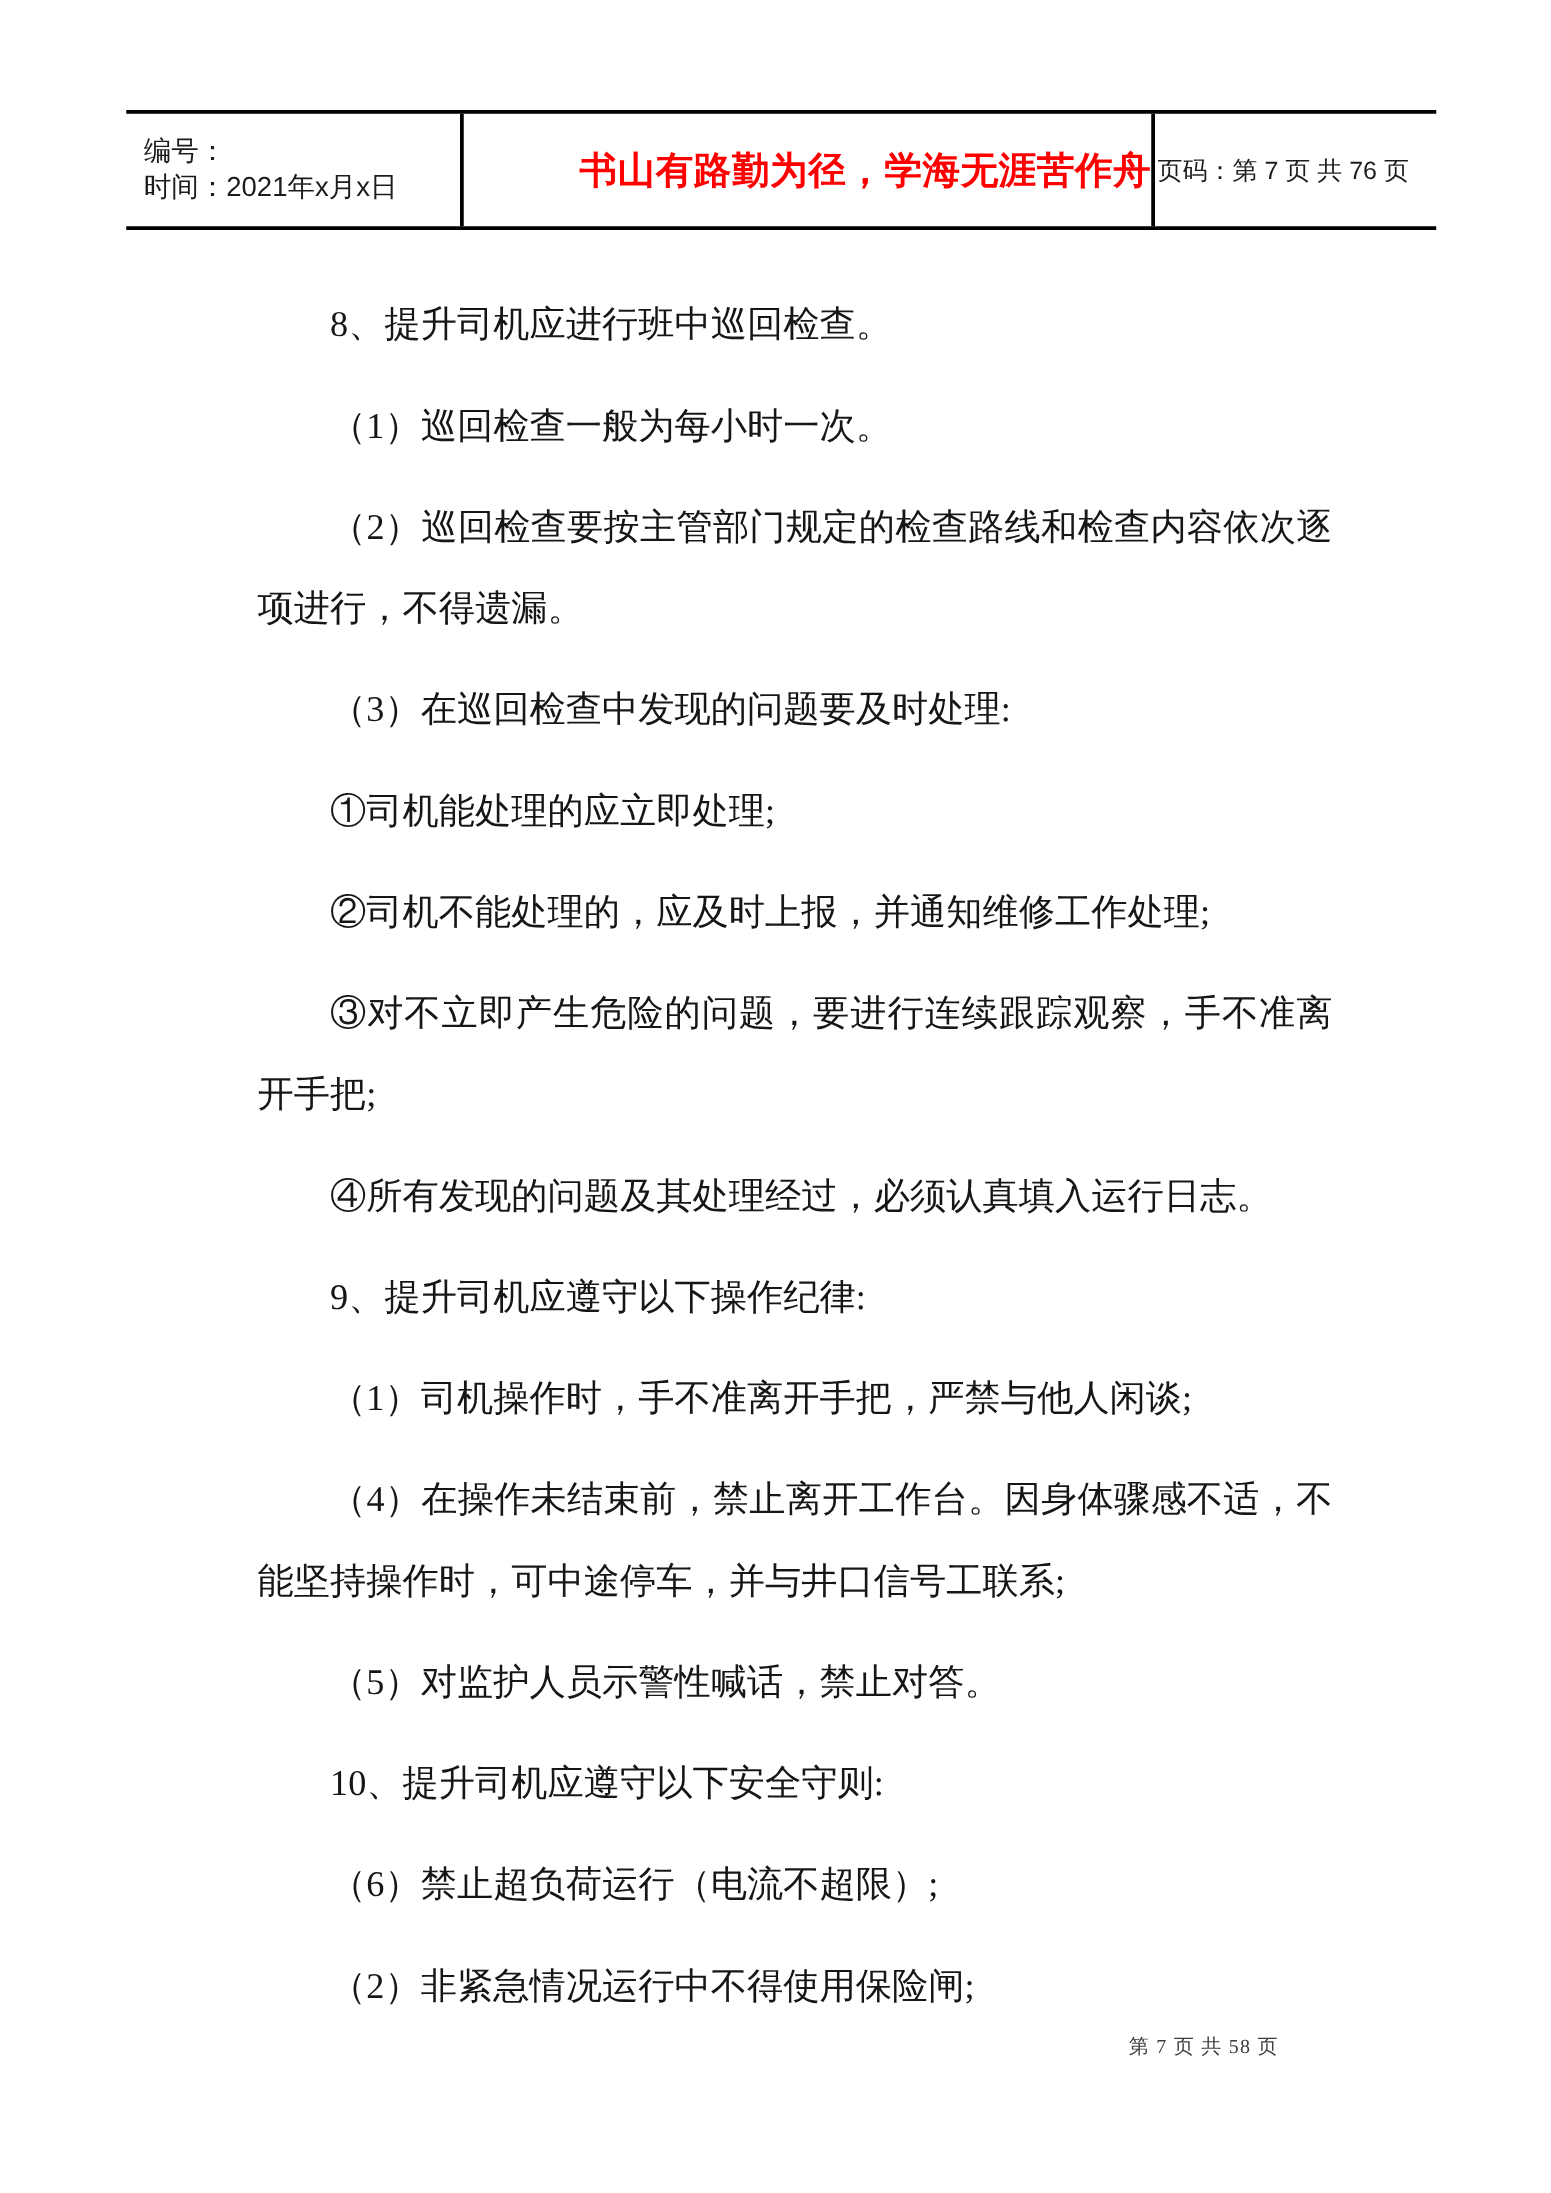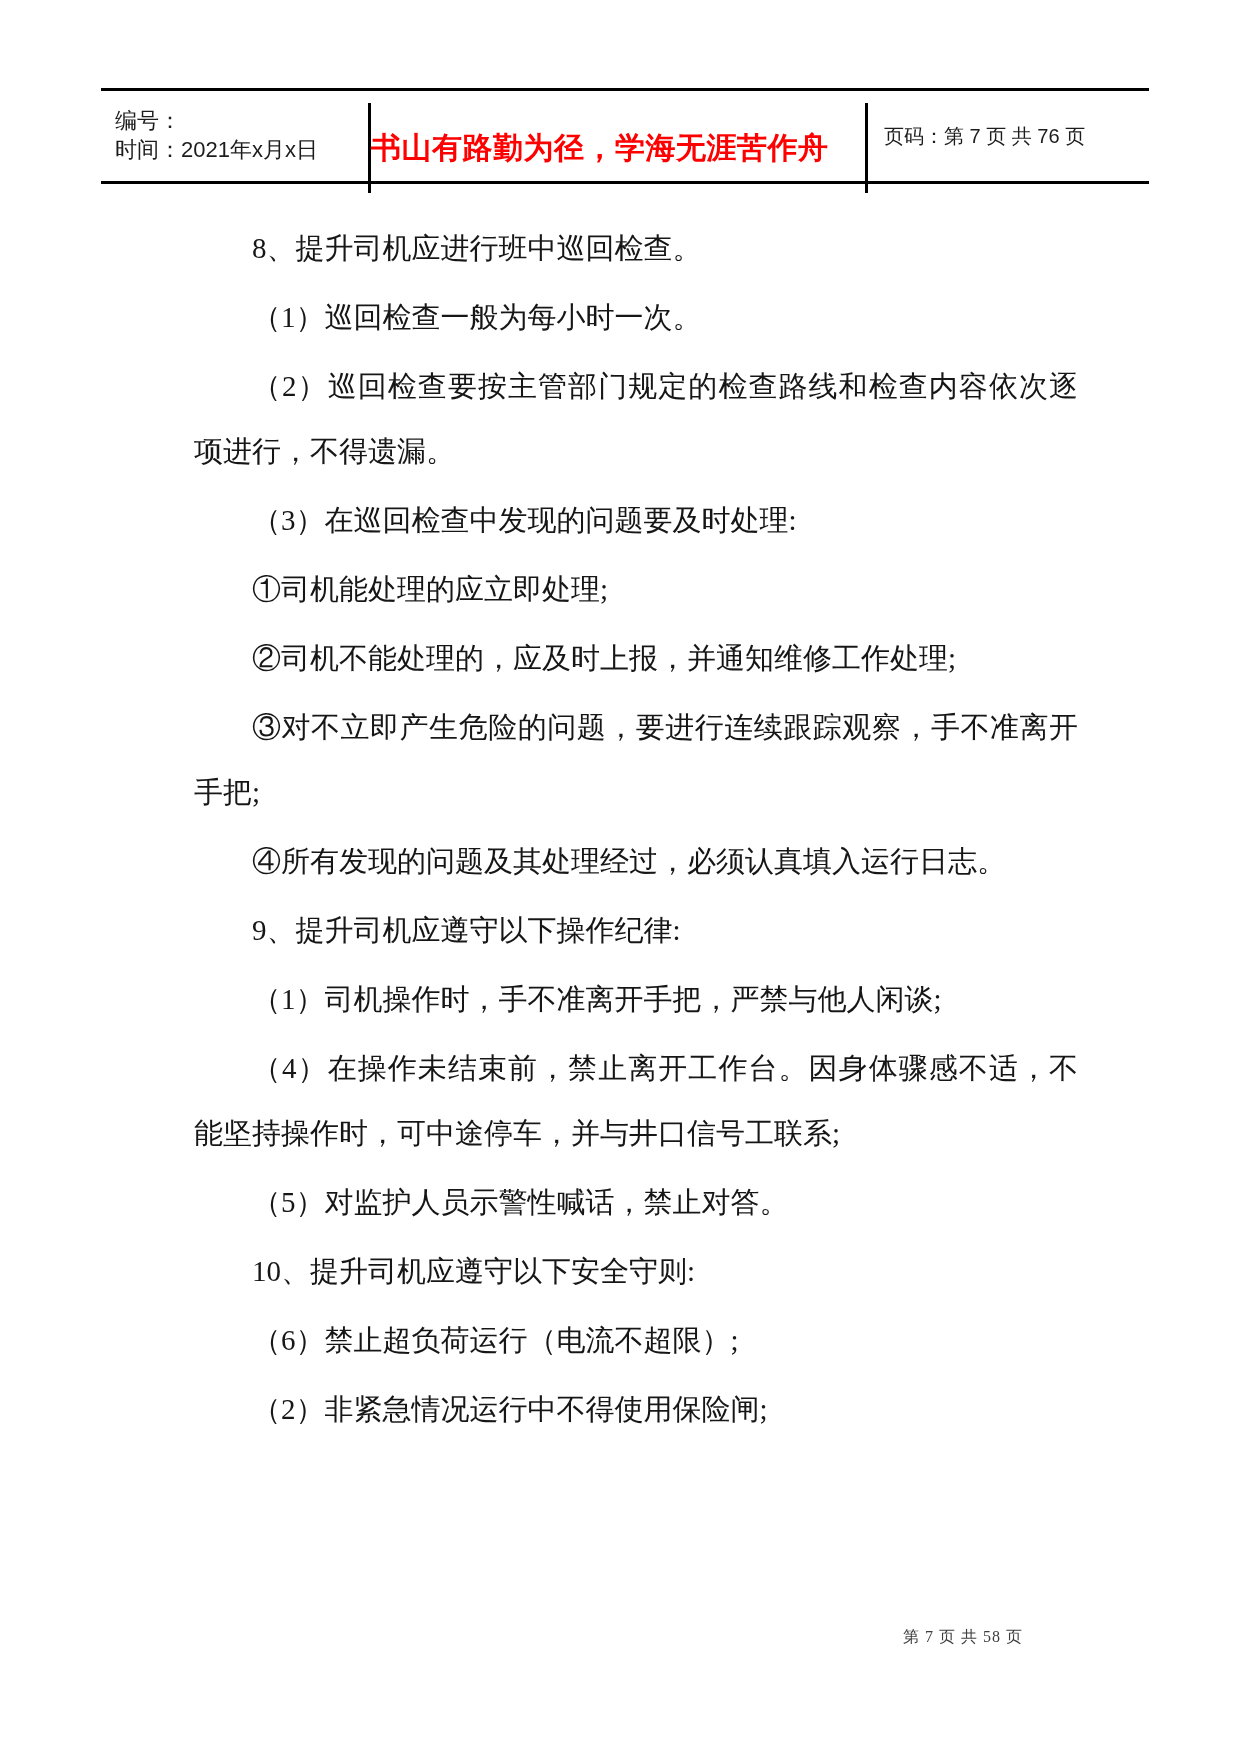--- a/index.html
+++ b/index.html
@@ -35,59 +35,58 @@
     height: 100%;
   }
   .cell-left {
     width: 267px;
     padding: 15px 0 0 14px;
     font-size: 22px;
     line-height: 29px;
     color: #1c1c1c;
   }
   .cell-mid {
-    width: 500px;
+    width: 556px;
     border-left: 3px solid #000;
     border-right: 3px solid #000;
     display: flex;
     align-items: center;
-    justify-content: flex-start;
-    margin-top: 12px;
+    justify-content: flex-end;
   }
   .slogan {
     font-size: 30px;
     font-weight: bold;
     color: #ff0000;
     letter-spacing: 0.5px;
     white-space: nowrap;
   }
   .cell-right {
     flex: 1;
     display: flex;
     align-items: center;
-    padding-left: 16px;
+    padding-left: 2px;
     font-size: 20px;
     color: #1c1c1c;
     white-space: nowrap;
   }
 
   
   .doc-body {
     position: absolute;
     left: 190px;
     top: 212px;
     width: 892px;
     font-size: 29px;
     line-height: 65px;
     text-align: justify;
     color: #161616;
     font-weight: 300;
   }
   .doc-body p {
-    margin: 4px;
+    margin: 16px;
     text-indent: 58px;
   }
 
   
   .doc-footer {
     position: absolute;
     left: 903px;
     top: 1627px;
     font-size: 16px;
     color: #3d3d3d;

